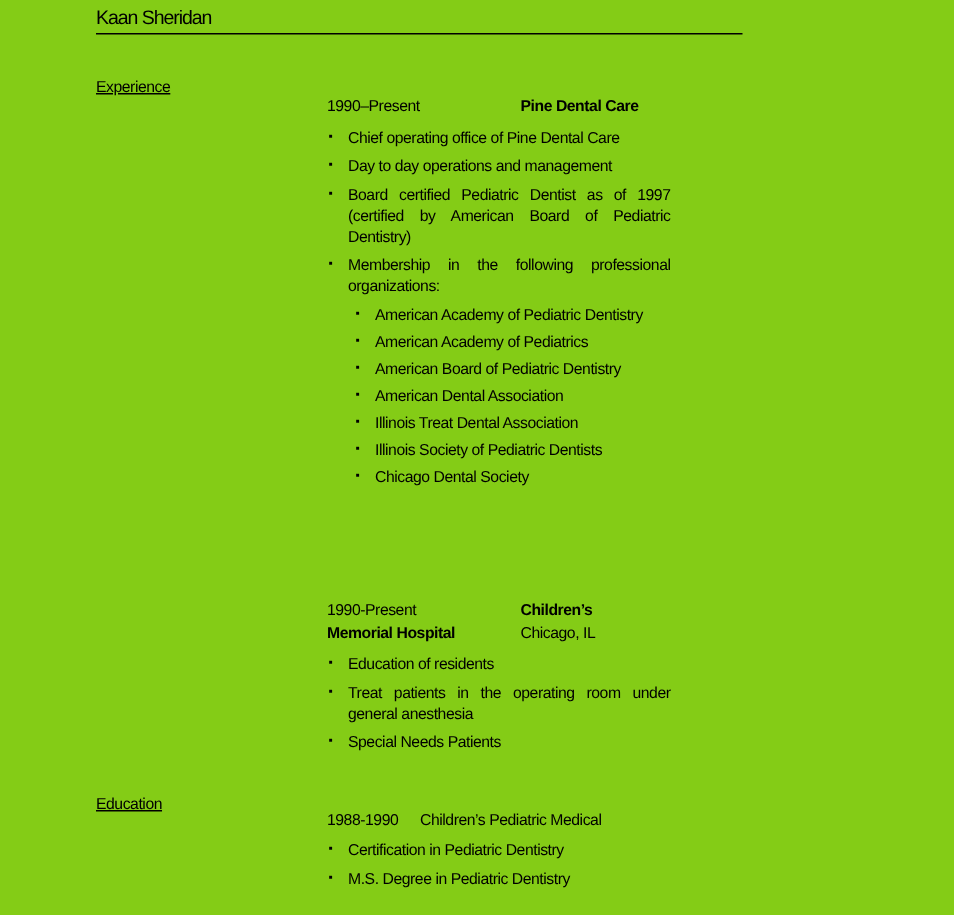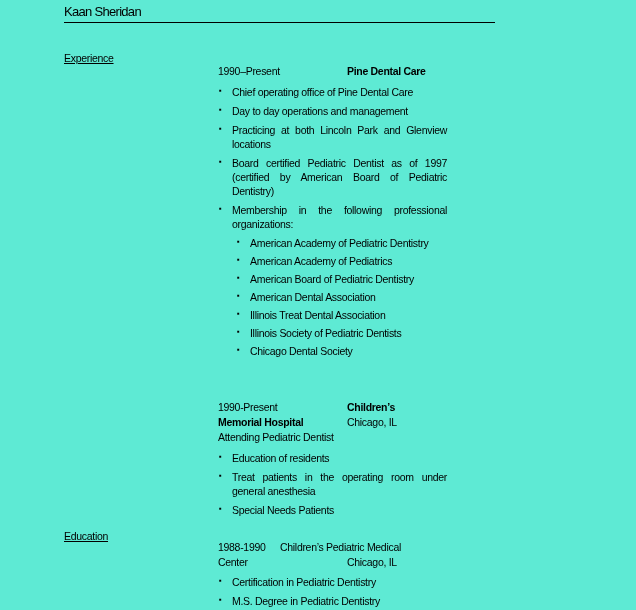--- a/index.html
+++ b/index.html
@@ -1,20 +1,20 @@
 <!DOCTYPE html>
 <html><head>
 <meta charset="utf-8">
 <style>
   html, body { margin: 0; padding: 0; background: #ffffff; }
   .page {
     position: relative;
     width: 636px;
     height: 610px;
-    background: #5eead4;
+    background: #84cc16;
     color: #000000;
     font-family: "Liberation Sans", "DejaVu Sans", sans-serif;
     font-size: 10.5px;
     letter-spacing: -0.3px;
     overflow: hidden;
   }
   .abs { position: absolute; }
 
   
   #name-block {
@@ -91,21 +91,20 @@
 
   <div class="abs section-label" id="exp-label">Experience</div>
 
   <div class="abs entry" id="job1">
     <div class="row">
       <span class="col-date">1990–Present</span><span class="bold">Pine Dental Care</span>
     </div>
     <ul class="bullets">
       <li>Chief operating office of Pine Dental Care</li>
       <li>Day to day operations and management</li>
-      <li>Practicing at both Lincoln Park and Glenview locations</li>
       <li>Board certified Pediatric Dentist as of 1997 (certified by American Board of Pediatric Dentistry)</li>
       <li>
         <span>Membership in the following professional organizations:</span>
         <ul class="sub">
           <li>American Academy of Pediatric Dentistry</li>
           <li>American Academy of Pediatrics</li>
           <li>American Board of Pediatric Dentistry</li>
           <li>American Dental Association</li>
           <li>Illinois Treat Dental Association</li>
           <li>Illinois Society of Pediatric Dentists</li>
@@ -115,36 +114,32 @@
     </ul>
   </div>
 
   <div class="abs entry" id="job2">
     <div class="row">
       <span class="col-date">1990-Present</span><span class="bold">Children’s</span>
     </div>
     <div class="row">
       <span class="col-date bold">Memorial Hospital</span><span>Chicago, IL</span>
     </div>
-    <div class="row">Attending Pediatric Dentist</div>
     <ul class="bullets">
       <li>Education of residents</li>
       <li>Treat patients in the operating room under general anesthesia</li>
       <li>Special Needs Patients</li>
     </ul>
   </div>
 
   <div class="abs section-label" id="edu-label">Education</div>
 
   <div class="abs entry" id="school1">
     <div class="row">
       <span class="col-date-narrow">1988-1990</span><span>Children’s Pediatric Medical</span>
     </div>
-    <div class="row">
-      <span class="col-date">Center</span><span>Chicago, IL</span>
-    </div>
     <ul class="bullets" style="margin-top:5px;">
       <li>Certification in Pediatric Dentistry</li>
       <li>M.S. Degree in Pediatric Dentistry</li>
     </ul>
   </div>
 
 </div>
 
 </body></html>

